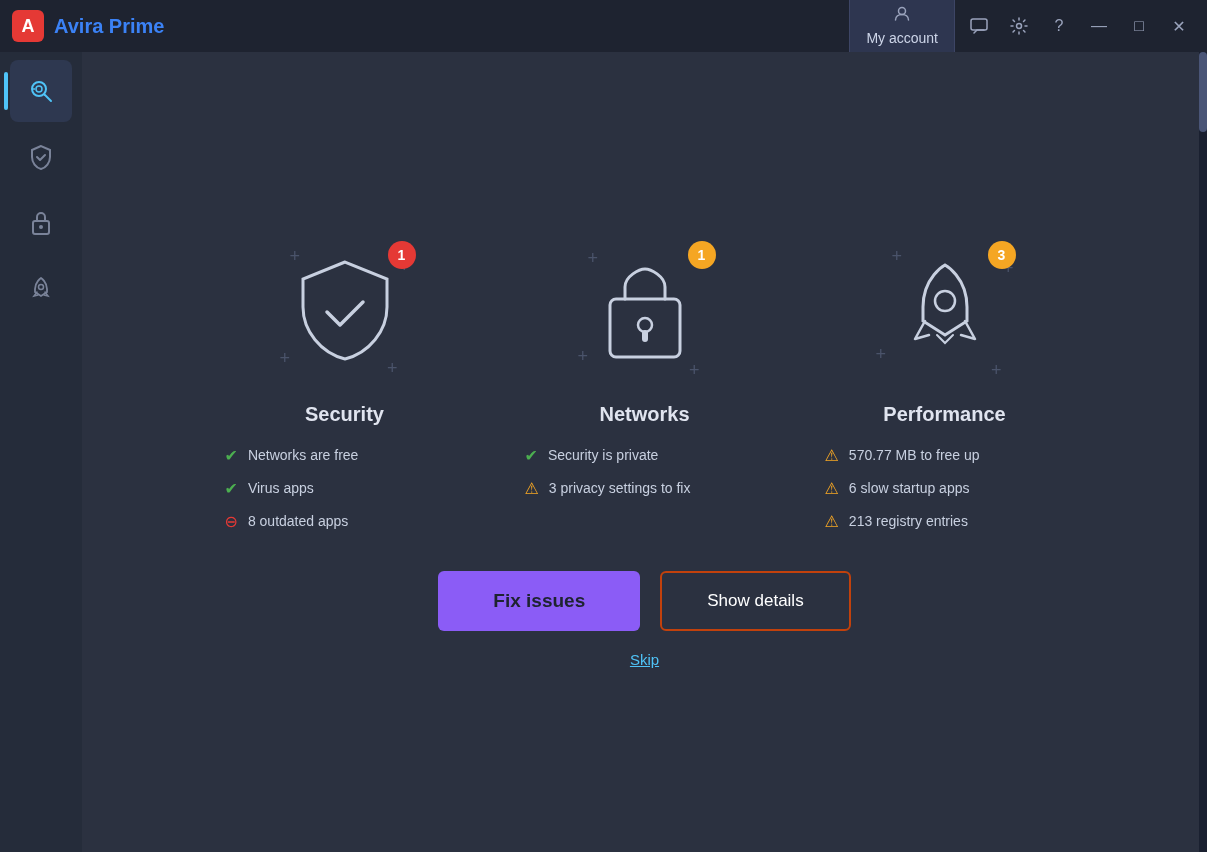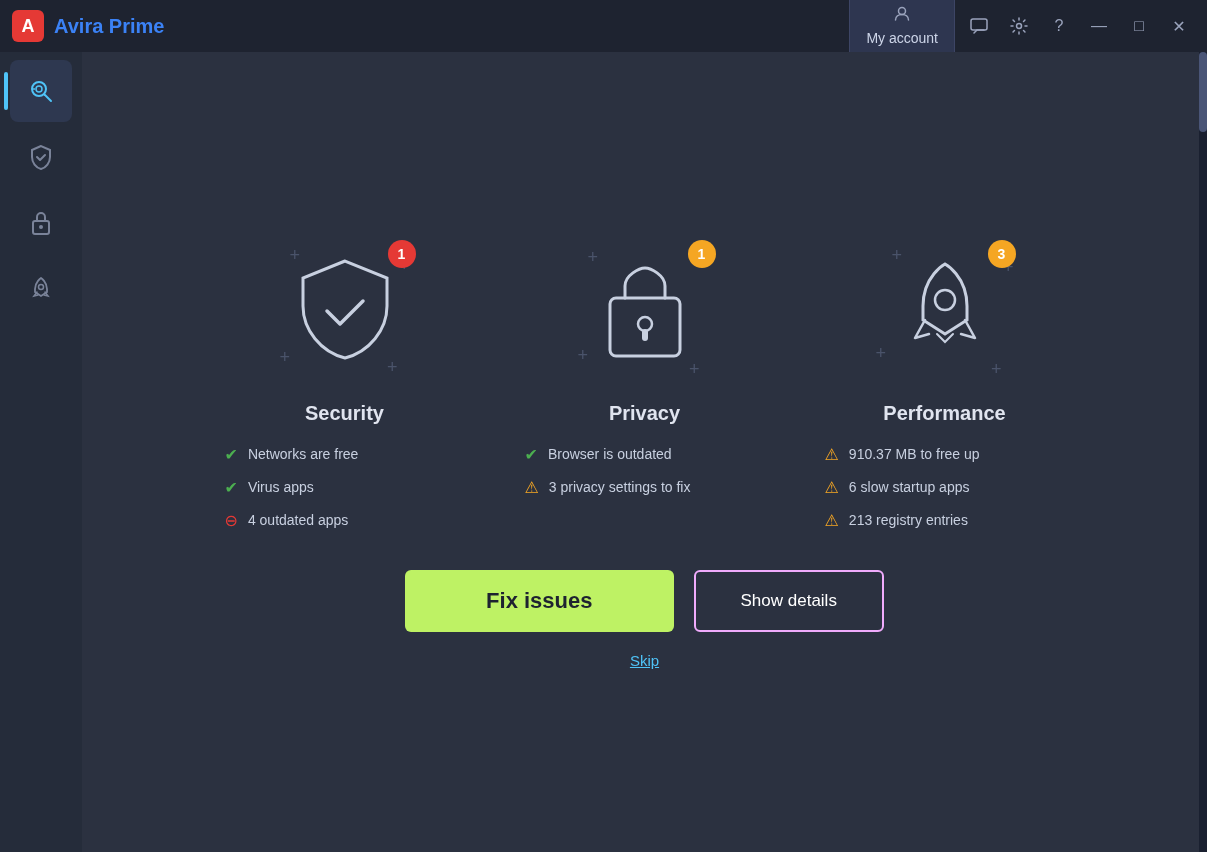--- a/index.html
+++ b/index.html
@@ -217,33 +217,33 @@
     .icon-orange { color: #f5a623; }
     .icon-red { color: #e53935; }
 
     
     .buttons-row {
       display: flex;
       gap: 20px;
       margin-bottom: 20px;
     }
     .btn-fix {
-      background: #bef264;
+      background: #8b5cf6;
       color: #1e2330;
       border: none;
       border-radius: 6px;
-      padding: 18px 81px;
-      font-size: 22px;
+      padding: 18px 55px;
+      font-size: 19px;
       font-weight: 600;
       cursor: pointer;
     }
     .btn-show {
       background: transparent;
       color: #ffffff;
-      border: 2px solid #f0abfc;
+      border: 2px solid #c2410c;
       border-radius: 6px;
       padding: 18px 45px;
       font-size: 17px;
       font-weight: 500;
       cursor: pointer;
     }
 
     .skip-link {
       color: #4fc3f7;
       font-size: 15px;
@@ -375,44 +375,44 @@
         <li class="status-item">
           <span class="status-icon icon-green">✔</span>
           <span>Networks are free</span>
         </li>
         <li class="status-item">
           <span class="status-icon icon-green">✔</span>
           <span>Virus apps</span>
         </li>
         <li class="status-item">
           <span class="status-icon icon-red">⊖</span>
-          <span>4 outdated apps</span>
+          <span>8 outdated apps</span>
         </li>
       </ul>
     </div>
 
     <div class="card">
       <div class="card-icon-area">
         <span class="plus-deco" style="top:12px; left:18px;">+</span>
         <span class="plus-deco" style="top:18px; right:8px;">+</span>
         <span class="plus-deco" style="bottom:22px; left:8px;">+</span>
         <span class="plus-deco" style="bottom:8px; right:20px;">+</span>
         <svg width="90" height="110" viewBox="0 0 90 110" fill="none">
           <rect x="10" y="42" width="70" height="58" rx="6" stroke="#c8d0e0" stroke-width="3" fill="none"></rect>
           <path d="M25 42V30c0-11 14.5-18 20-18s20 7 20 18v12" stroke="#c8d0e0" stroke-width="3" stroke-linecap="round"></path>
           <circle cx="45" cy="68" r="7" stroke="#c8d0e0" stroke-width="2.5" fill="none"></circle>
           <rect x="42" y="73" width="6" height="12" rx="3" fill="#c8d0e0"></rect>
         </svg>
         <div class="badge badge-orange">1</div>
       </div>
-      <div class="card-title">Privacy</div>
+      <div class="card-title">Networks</div>
       <ul class="status-list">
         <li class="status-item">
           <span class="status-icon icon-green">✔</span>
-          <span>Browser is outdated</span>
+          <span>Security is private</span>
         </li>
         <li class="status-item">
           <span class="status-icon icon-orange">⚠</span>
           <span>3 privacy settings to fix</span>
         </li>
       </ul>
     </div>
 
     <div class="card">
       <div class="card-icon-area">
@@ -426,21 +426,21 @@
           <path d="M30 64L20 82l14-4" stroke="#c8d0e0" stroke-width="2.5" stroke-linecap="round" stroke-linejoin="round"></path>
           <path d="M70 64L80 82l-14-4" stroke="#c8d0e0" stroke-width="2.5" stroke-linecap="round" stroke-linejoin="round"></path>
           <path d="M42 78l8 8 8-8" stroke="#c8d0e0" stroke-width="2" stroke-linecap="round"></path>
         </svg>
         <div class="badge badge-orange">3</div>
       </div>
       <div class="card-title">Performance</div>
       <ul class="status-list">
         <li class="status-item">
           <span class="status-icon icon-orange">⚠</span>
-          <span>910.37 MB to free up</span>
+          <span>570.77 MB to free up</span>
         </li>
         <li class="status-item">
           <span class="status-icon icon-orange">⚠</span>
           <span>6 slow startup apps</span>
         </li>
         <li class="status-item">
           <span class="status-icon icon-orange">⚠</span>
           <span>213 registry entries</span>
         </li>
       </ul>

